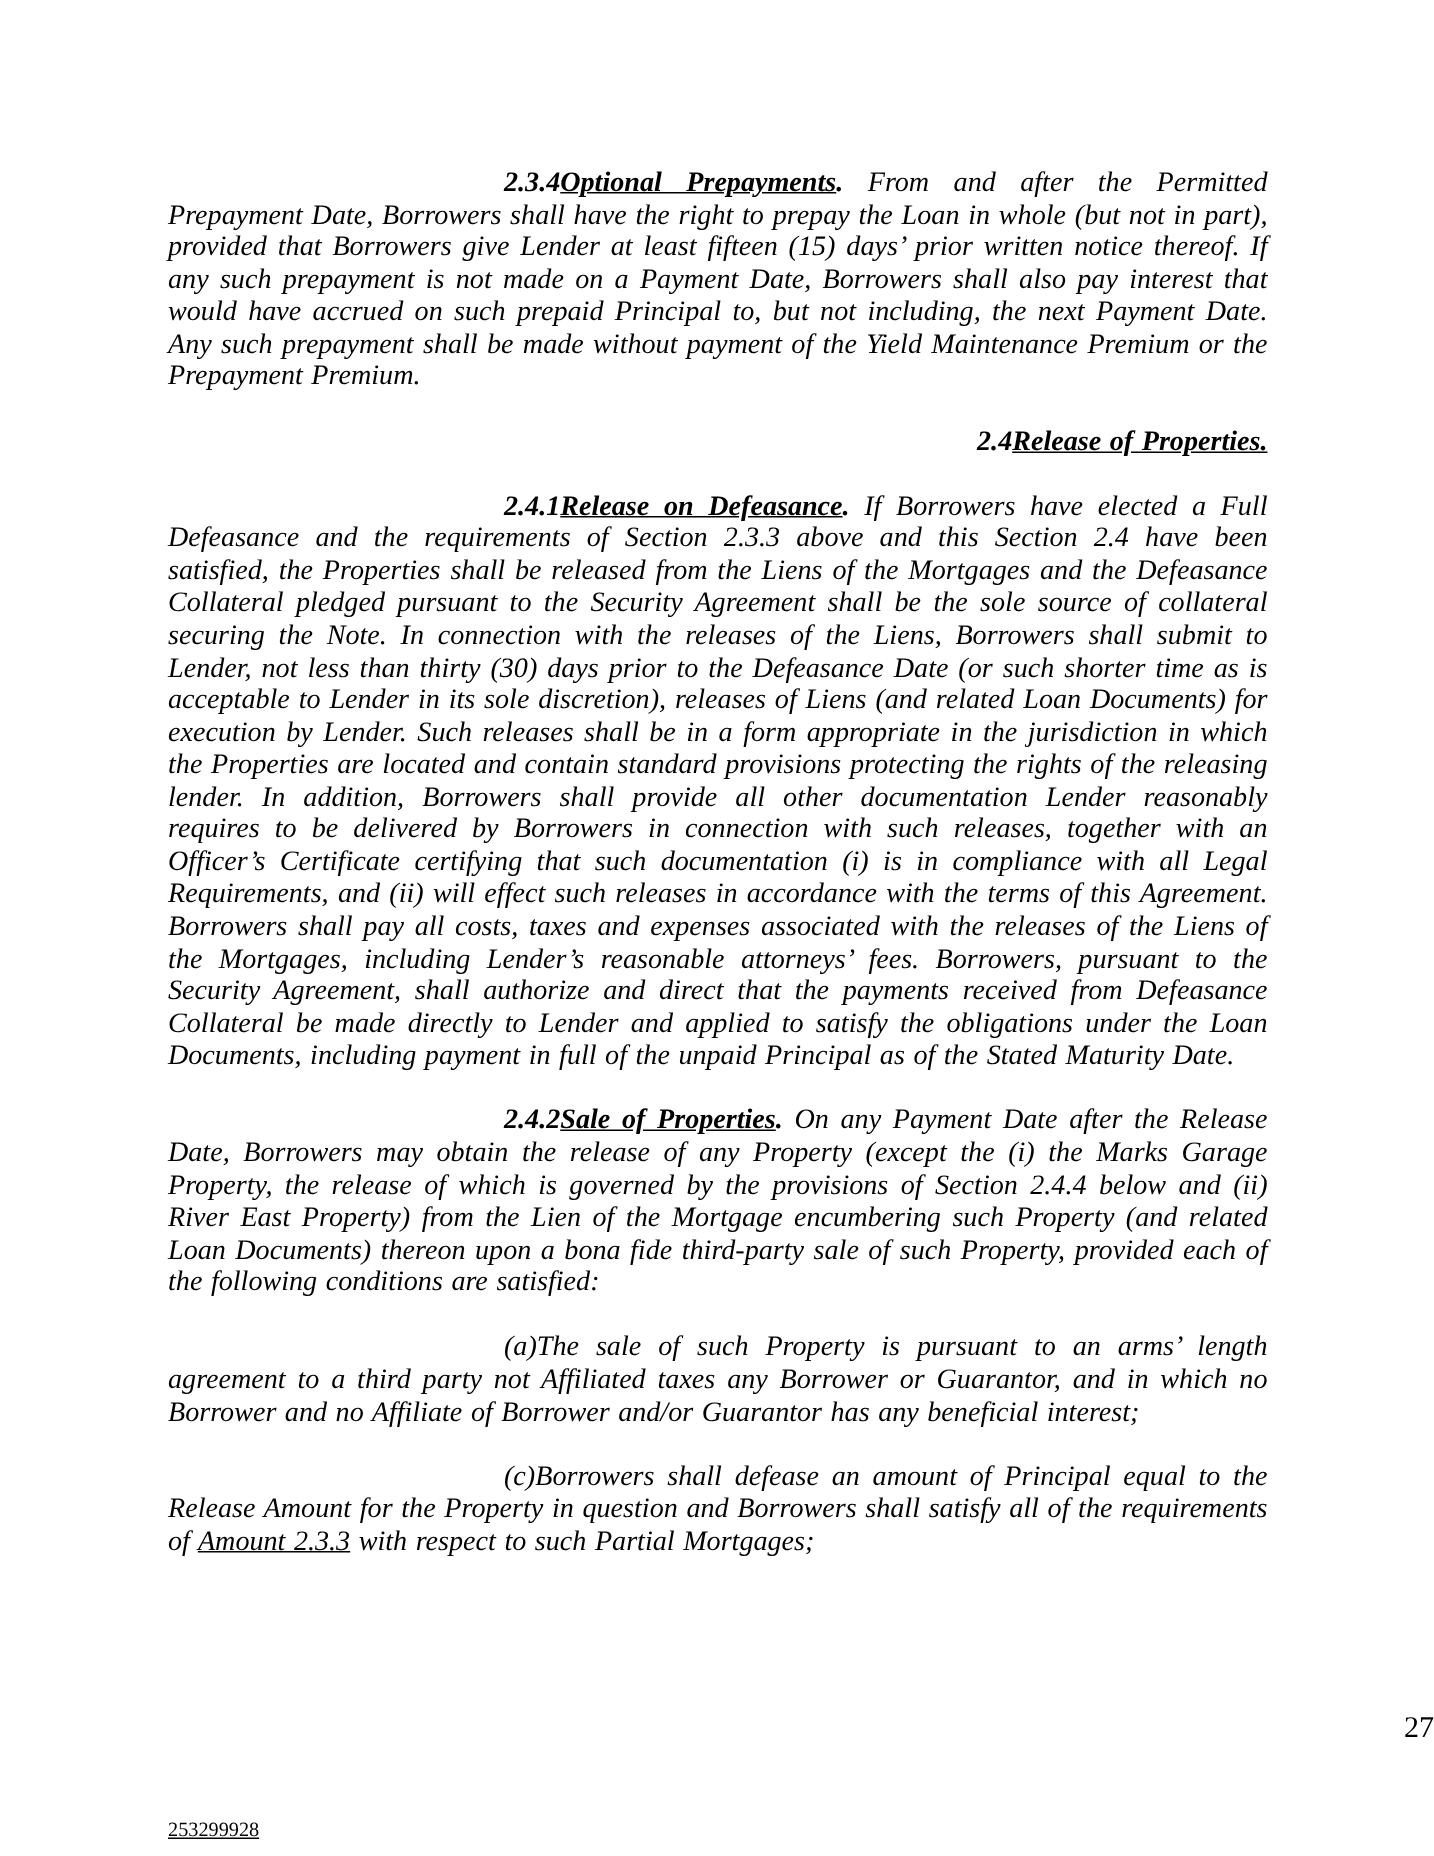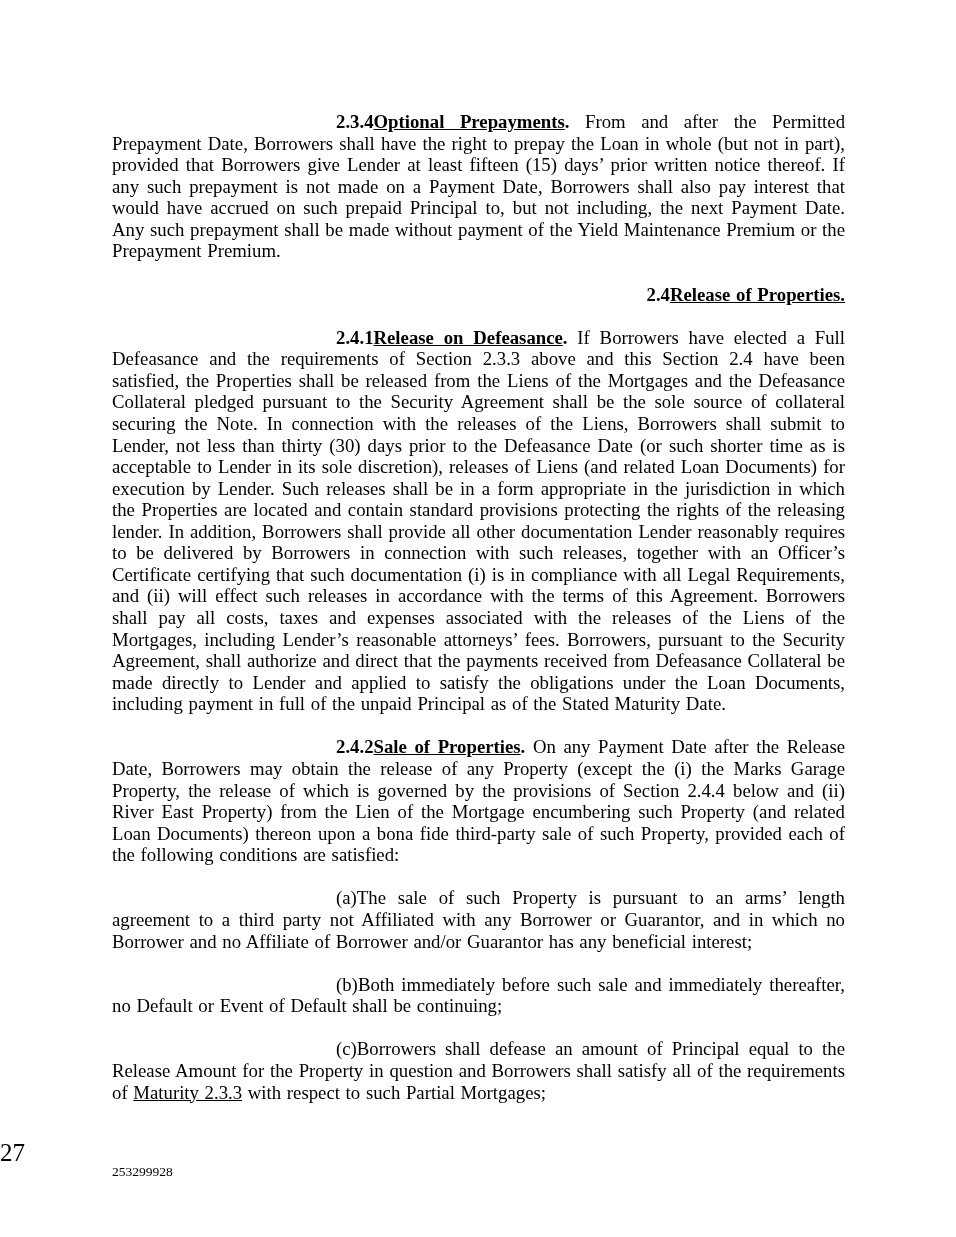--- a/index.html
+++ b/index.html
@@ -21,20 +21,21 @@
     width: 956px;
     height: 1237px;
     background: #ffffff;
     overflow: hidden;
   }
   .content {
     position: absolute;
     left: 112px;
     top: 111px;
     width: 733px;
+    font-style: italic;
   }
   .para {
     margin: 0 0 21.6px 0;
     font-size: 18.75px;
     line-height: 21.56px;
     text-align: justify;
     text-indent: 112px;
     word-spacing: 1px;
   }
   .para.section-heading {
@@ -51,49 +52,49 @@
     display: inline-block;
     min-width: 60px;
   }
   .b { font-weight: bold; }
   .u { text-decoration: underline; }
   .footer-page-number {
     position: absolute;
     top: 1142px;
     left: 0;
     width: 956px;
-    text-align: left;
-    font-size: 25px;
+    text-align: right;
+    font-size: 20px;
     line-height: 21.56px;
   }
   .footer-doc-id {
     position: absolute;
-    top: 1164px;
+    top: 1212px;
     left: 112px;
     font-size: 13.5px;
     line-height: 15.5px;
+    text-decoration: underline;
   }
 </style>
 </head>
 <body>
 
 <div class="page">
   <div class="content">
 
     <p class="para"><span class="tab-num">2.3.4</span><span class="b u">Optional Prepayments</span><span class="b">.</span><span> From and after the Permitted Prepayment Date, Borrowers shall have the right to prepay the Loan in whole (but not in part), provided that Borrowers give Lender at least fifteen (15) days’ prior written notice thereof. If any such prepayment is not made on a Payment Date, Borrowers shall also pay interest that would have accrued on such prepaid Principal to, but not including, the next Payment Date. Any such prepayment shall be made without payment of the Yield Maintenance Premium or the Prepayment Premium.</span></p>
 
     <p class="para section-heading"><span class="tab-num">2.4</span><span class="b u">Release of Properties.</span></p>
 
     <p class="para"><span class="tab-num">2.4.1</span><span class="b u">Release on Defeasance</span><span class="b">.</span><span> If Borrowers have elected a Full Defeasance and the requirements of Section 2.3.3 above and this Section 2.4 have been satisfied, the Properties shall be released from the Liens of the Mortgages and the Defeasance Collateral pledged pursuant to the Security Agreement shall be the sole source of collateral securing the Note. In connection with the releases of the Liens, Borrowers shall submit to Lender, not less than thirty (30) days prior to the Defeasance Date (or such shorter time as is acceptable to Lender in its sole discretion), releases of Liens (and related Loan Documents) for execution by Lender. Such releases shall be in a form appropriate in the jurisdiction in which the Properties are located and contain standard provisions protecting the rights of the releasing lender. In addition, Borrowers shall provide all other documentation Lender reasonably requires to be delivered by Borrowers in connection with such releases, together with an Officer’s Certificate certifying that such documentation (i) is in compliance with all Legal Requirements, and (ii) will effect such releases in accordance with the terms of this Agreement. Borrowers shall pay all costs, taxes and expenses associated with the releases of the Liens of the Mortgages, including Lender’s reasonable attorneys’ fees. Borrowers, pursuant to the Security Agreement, shall authorize and direct that the payments received from Defeasance Collateral be made directly to Lender and applied to satisfy the obligations under the Loan Documents, including payment in full of the unpaid Principal as of the Stated Maturity Date.</span></p>
 
     <p class="para"><span class="tab-num">2.4.2</span><span class="b u">Sale of Properties</span><span class="b">.</span><span> On any Payment Date after the Release Date, Borrowers may obtain the release of any Property (except the (i) the Marks Garage Property, the release of which is governed by the provisions of Section 2.4.4 below and (ii) River East Property) from the Lien of the Mortgage encumbering such Property (and related Loan Documents) thereon upon a bona fide third-party sale of such Property, provided each of the following conditions are satisfied:</span></p>
 
-    <p class="para"><span class="tab-letter">(a)</span><span>The sale of such Property is pursuant to an arms’ length agreement to a third party not Affiliated with any Borrower or Guarantor, and in which no Borrower and no Affiliate of Borrower and/or Guarantor has any beneficial interest;</span></p>
+    <p class="para"><span class="tab-letter">(a)</span><span>The sale of such Property is pursuant to an arms’ length agreement to a third party not Affiliated taxes any Borrower or Guarantor, and in which no Borrower and no Affiliate of Borrower and/or Guarantor has any beneficial interest;</span></p>
 
-    <p class="para"><span class="tab-letter">(b)</span><span>Both immediately before such sale and immediately thereafter, no Default or Event of Default shall be continuing;</span></p>
 
-    <p class="para"><span class="tab-letter">(c)</span><span>Borrowers shall defease an amount of Principal equal to the Release Amount for the Property in question and Borrowers shall satisfy all of the requirements of </span><span class="u">Maturity 2.3.3</span><span> with respect to such Partial Mortgages;</span></p>
+    <p class="para"><span class="tab-letter">(c)</span><span>Borrowers shall defease an amount of Principal equal to the Release Amount for the Property in question and Borrowers shall satisfy all of the requirements of </span><span class="u">Amount 2.3.3</span><span> with respect to such Partial Mortgages;</span></p>
 
   </div>
 
   <div class="footer-page-number">27</div>
   <div class="footer-doc-id">253299928</div>
 </div>
 
 </body></html>

